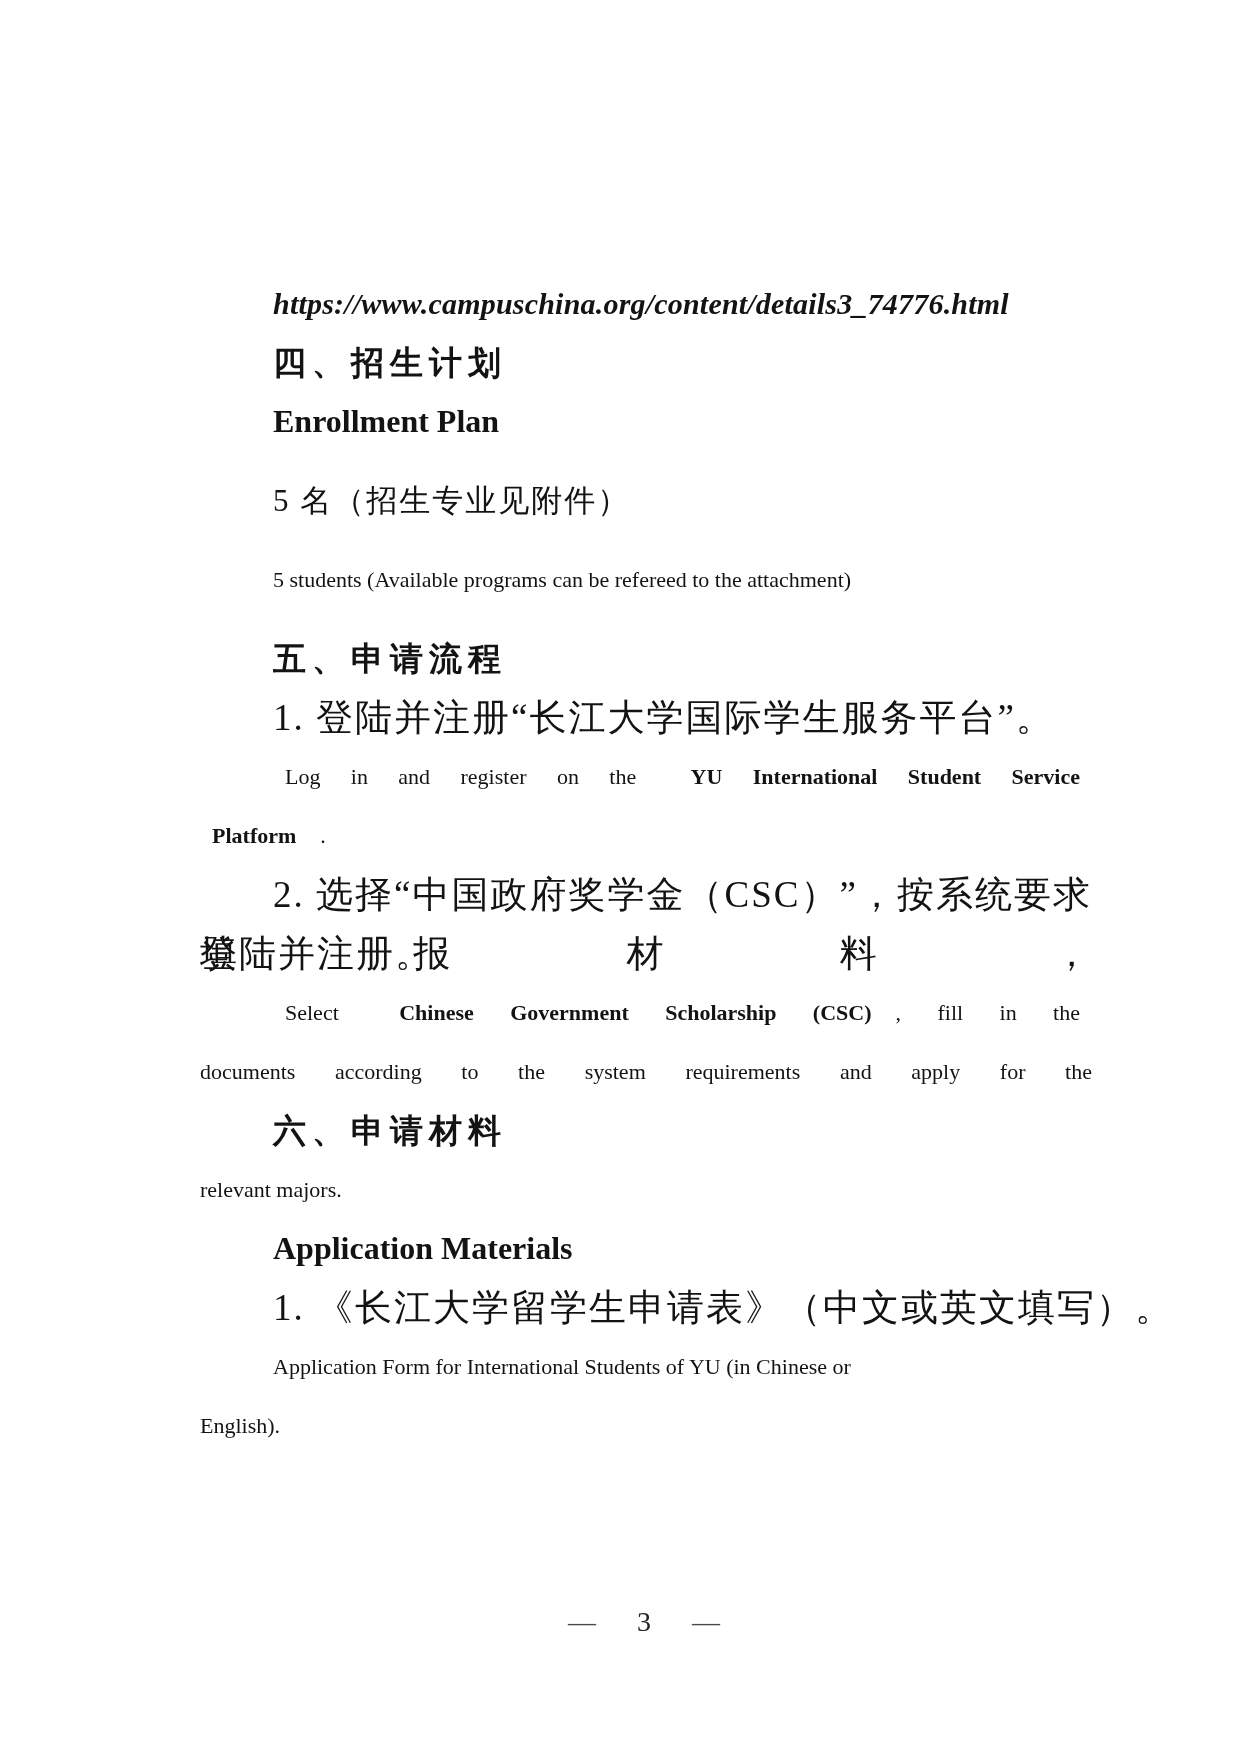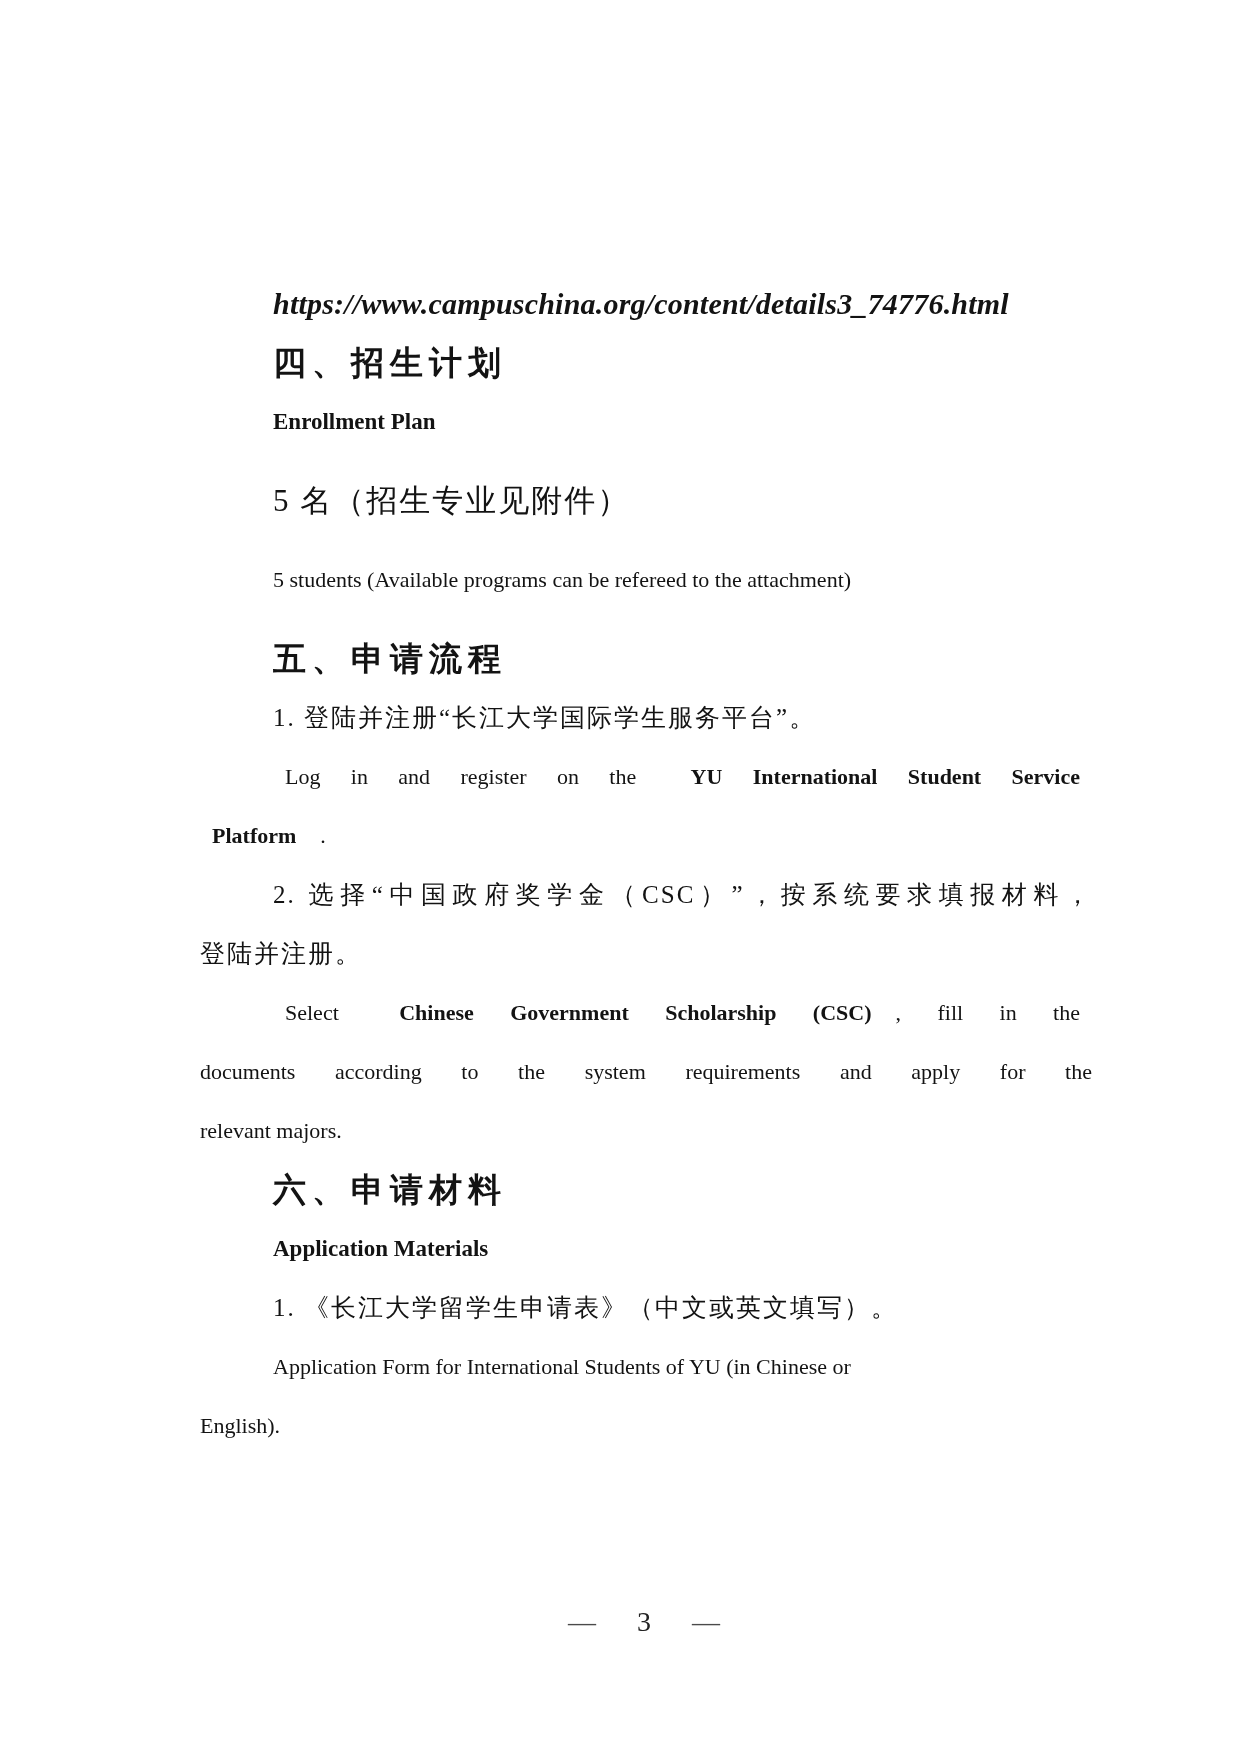--- a/index.html
+++ b/index.html
@@ -32,22 +32,22 @@
     text-align: justify;
     text-align-last: justify;
   }
   .url { font-weight: bold; font-style: italic; letter-spacing: 0.2px; }
   .h-zh {
     font-family: "Liberation Sans", sans-serif;
     font-weight: bold;
     font-size: 33px;
     letter-spacing: 6px;
   }
-  .h-en { font-weight: bold; font-size: 23px; }
-  .b-zh { font-size: 25px; letter-spacing: 2px; }
+  .h-en { font-weight: bold; font-size: 32px; }
+  .b-zh { font-size: 37px; letter-spacing: 2px; }
   .b-zh-bold { font-size: 31px; font-weight: normal; letter-spacing: 2px; }
   .b-en { font-size: 22px; }
   .bold { font-weight: bold; }
   .footer {
     position: absolute;
     top: 1570px; left: 0;
     width: 100%;
     text-align: center;
     font-size: 28px;
     color: #222222;
@@ -81,23 +81,23 @@
 
 
     <p class="line b-zh just indent">2. 选择“中国政府奖学金（CSC）”，按系统要求填报材料，</p>
 
     <p class="line b-zh">登陆并注册。</p>
 
     <p class="line b-en just indent"><span>Select </span><span class="bold">Chinese Government Scholarship (CSC)</span><span>, fill in the</span></p>
 
     <p class="line b-en just">documents according to the system requirements and apply for the</p>
 
+    <p class="line h-zh indent">六、申请材料</p>
+
     <p class="line b-en">relevant majors.</p>
-
-    <p class="line h-zh indent">六、申请材料</p>
 
     <p class="line h-en indent">Application Materials</p>
 
     <p class="line b-zh indent">1. 《长江大学留学生申请表》（中文或英文填写）。</p>
 
     <p class="line b-en indent">Application Form for International Students of YU (in Chinese or</p>
 
     <p class="line b-en">English).</p>
 
   </div>

